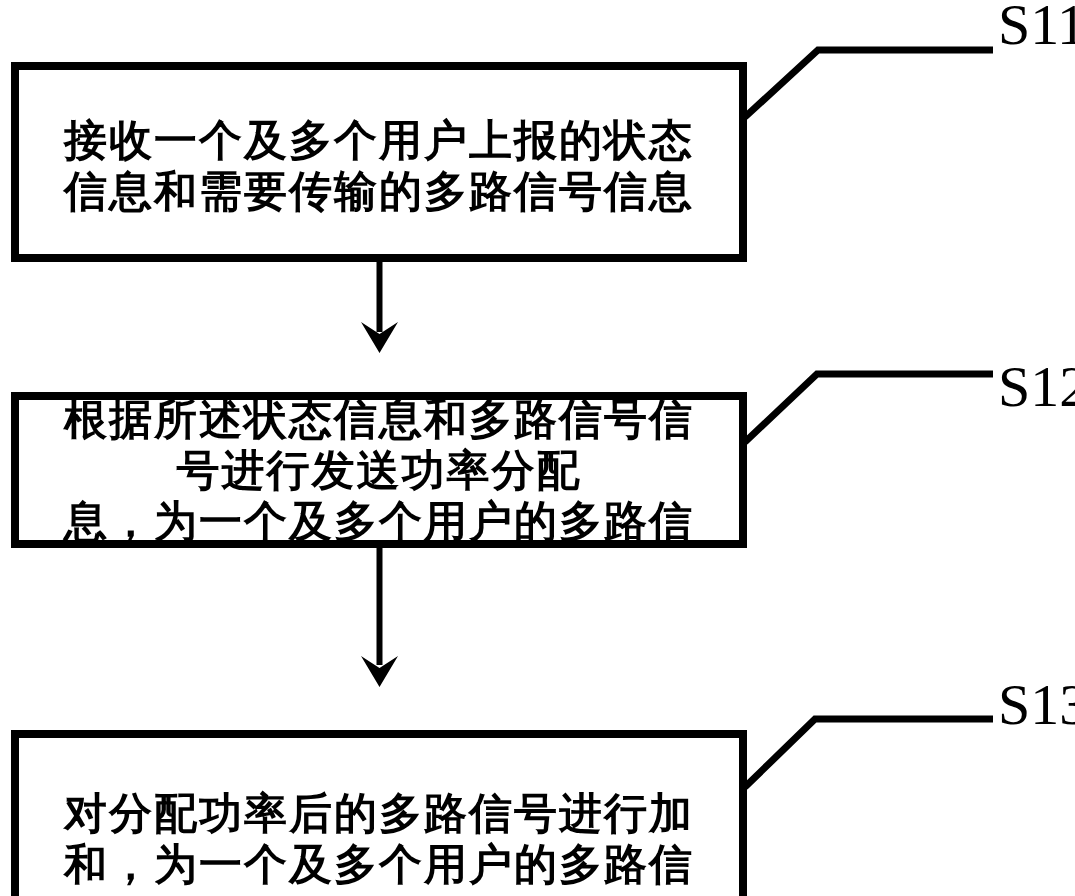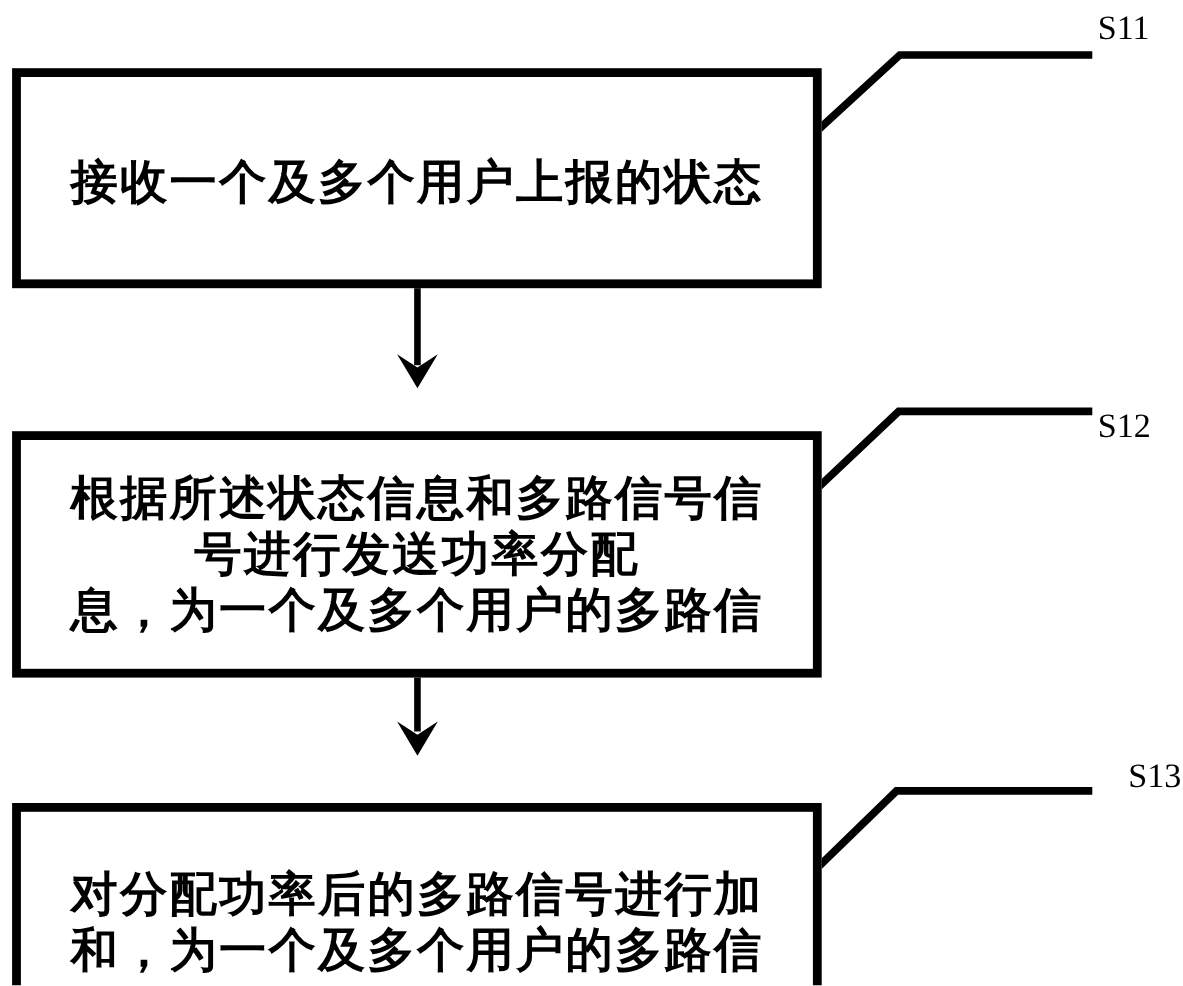--- a/index.html
+++ b/index.html
@@ -41,28 +41,28 @@
     display: block;
     font-size: 43px;
     line-height: 51px;
     font-weight: bold;
     letter-spacing: 2px;
     color: #000000;
     white-space: nowrap;
     font-family: "DejaVu Serif", "Liberation Serif", serif;
   }
   .box-1 { top: 20px;  height: 200px; padding-top: 8px; }
-  .box-2 { top: 350px; height: 224px; }
+  .box-2 { top: 350px; height: 156px; }
   .box-3 { top: 688px; height: 218px; }
   .step-label {
     position: absolute;
     left: 998px;
     width: 76px;
     font-family: "Liberation Serif", "DejaVu Serif", serif;
-    font-size: 31px;
+    font-size: 58px;
     line-height: 46px;
     font-weight: normal;
     color: #000000;
     white-space: nowrap;
   }
   .label-1 { top: 2px; }
   .label-2 { top: 340px; margin-top: 24px; }
   .label-3 { top: 682px; text-align: right; }
 </style>
 </head>
@@ -84,20 +84,21 @@
 
     <polyline points="745,117 818,50 993,50" fill="none" stroke="#000000" stroke-width="7"></polyline>
 
     <polyline points="745,442 817,374 993,374" fill="none" stroke="#000000" stroke-width="7"></polyline>
 
     <polyline points="745,787 815,719 993,719" fill="none" stroke="#000000" stroke-width="7"></polyline>
   </svg>
 
   <div class="flow-box box-1">
     <span class="tline">接收一个及多个用户上报的状态</span>
+    <span class="tline">信息和需要传输的多路信号信息</span>
   </div>
 
   <div class="flow-box box-2">
     <span class="tline">根据所述状态信息和多路信号信</span>
     <span class="tline">号进行发送功率分配</span>
     <span class="tline">息，为一个及多个用户的多路信</span>
   </div>
 
   <div class="flow-box box-3">
     <span class="tline">对分配功率后的多路信号进行加</span>

